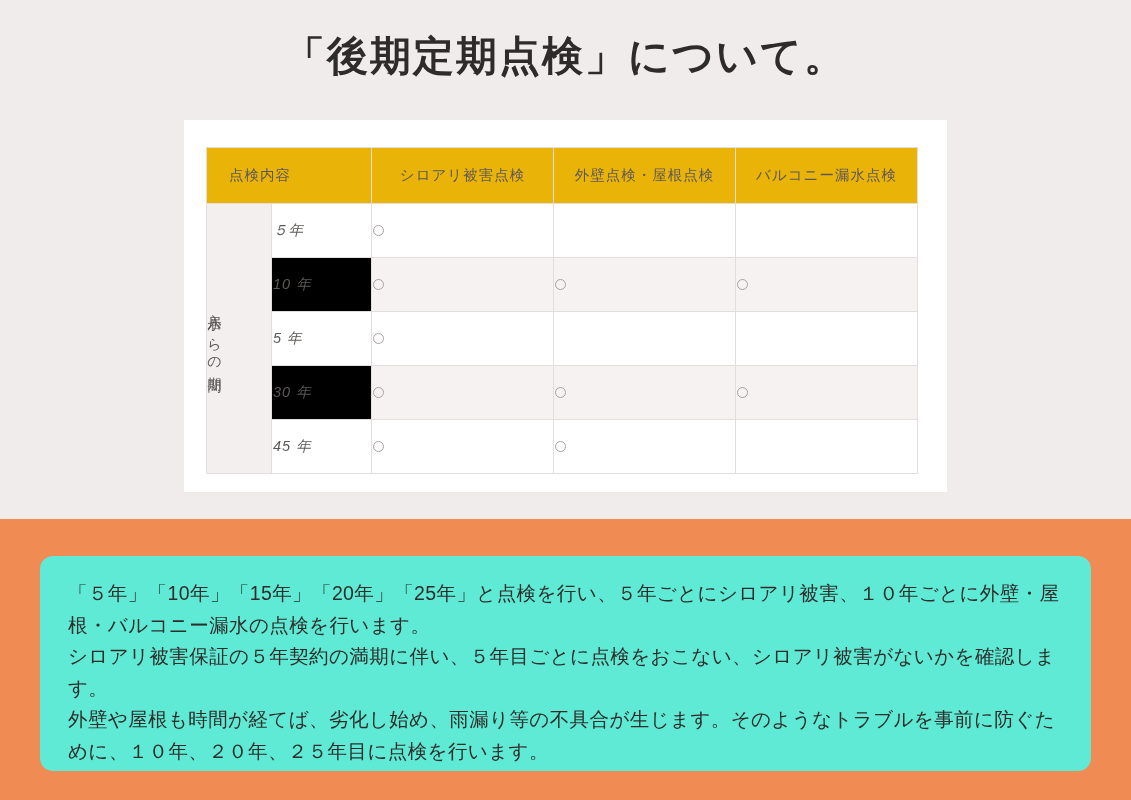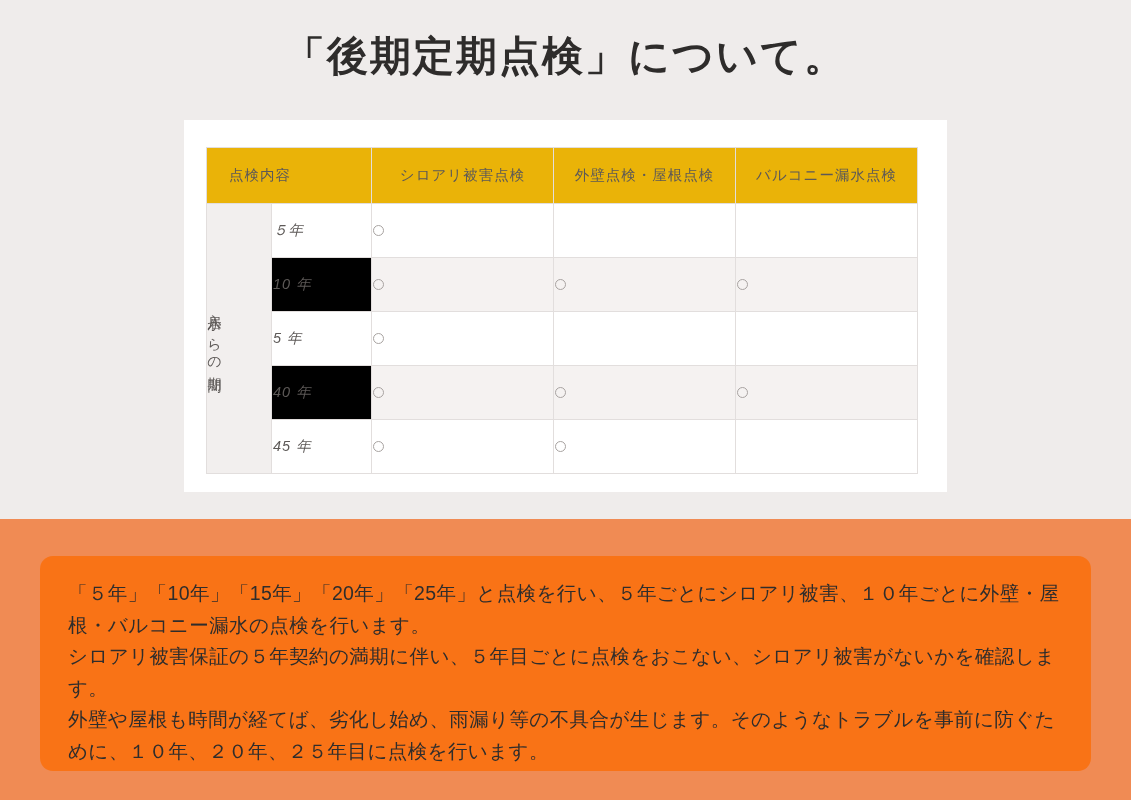--- a/index.html
+++ b/index.html
@@ -114,21 +114,21 @@
     width: 1131px;
     height: 281px;
     background: #f08b54;
   }
   .note-box {
     position: absolute;
     left: 40px;
     top: 556px;
     width: 1051px;
     height: 215px;
-    background: #f97316;
+    background: #5eead4;
     border-radius: 13px;
     box-sizing: border-box;
     padding: 22px 28px 10px 28px;
   }
   .note-text {
     font-size: 19.5px;
     line-height: 1.62;
     color: #2f2d2c;
     letter-spacing: 0.4px;
     margin: 0;
@@ -177,21 +177,21 @@
     </tr>
 
     <tr>
       <td class="year-cell">5 年</td>
       <td class="data-cell"><span class="circle"></span></td>
       <td class="data-cell"></td>
       <td class="data-cell"></td>
     </tr>
 
     <tr class="shade">
-      <td class="year-cell">40 年</td>
+      <td class="year-cell">30 年</td>
       <td class="data-cell"><span class="circle"></span></td>
       <td class="data-cell"><span class="circle"></span></td>
       <td class="data-cell"><span class="circle"></span></td>
     </tr>
 
     <tr>
       <td class="year-cell">45 年</td>
       <td class="data-cell"><span class="circle"></span></td>
       <td class="data-cell"><span class="circle"></span></td>
       <td class="data-cell"></td>

